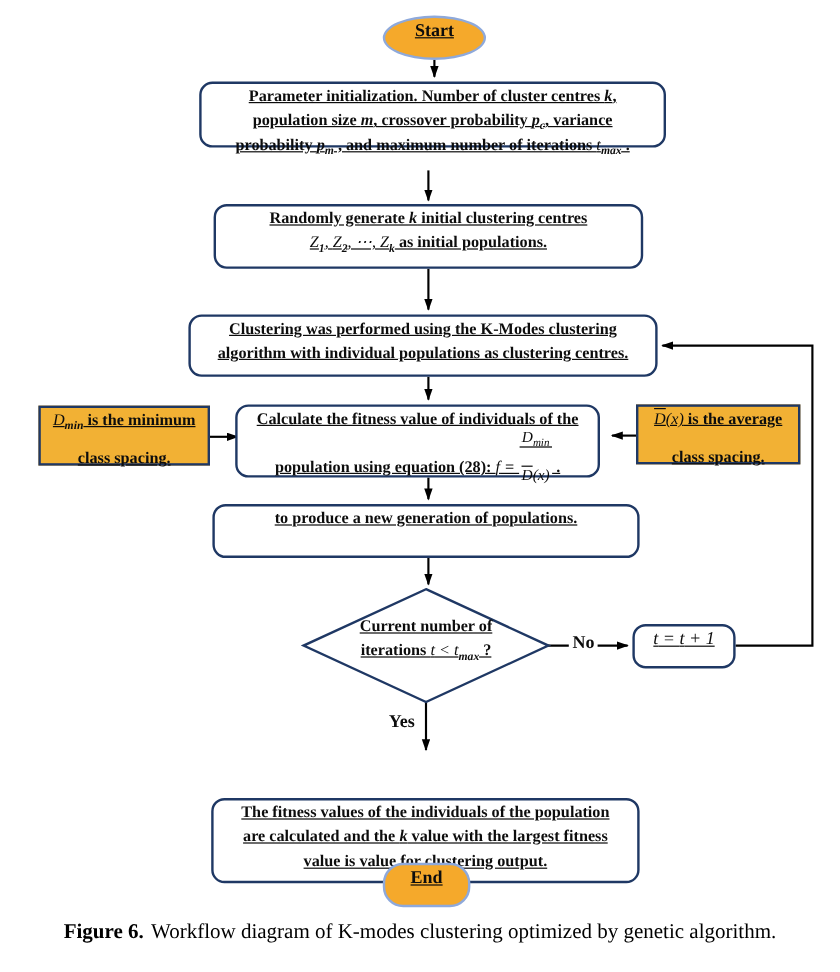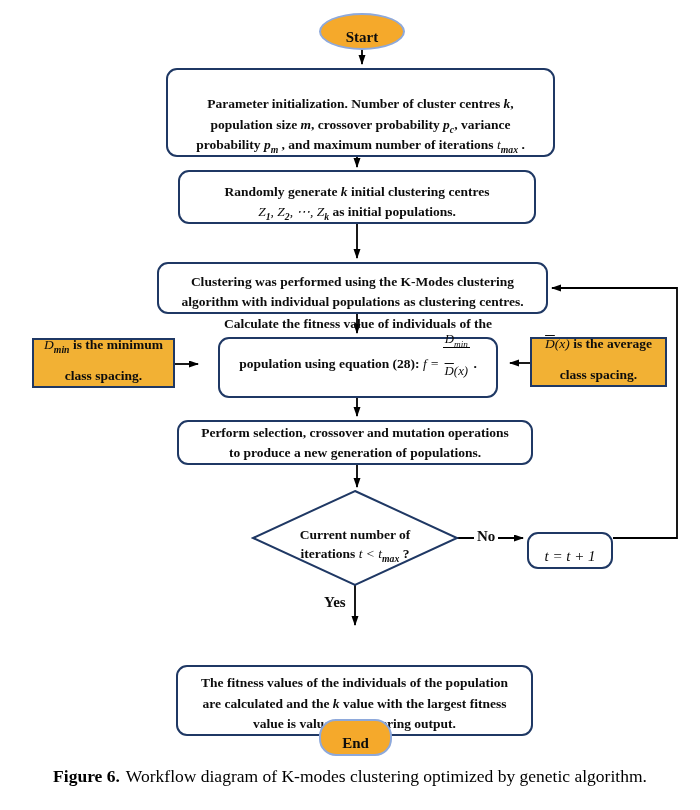--- a/index.html
+++ b/index.html
@@ -9,22 +9,22 @@
     font-family: "Liberation Serif", "DejaVu Serif", serif;
     color: #0d0d0d;
   }
   .canvas { position: absolute; left: 0; top: 0; width: 700px; height: 810px; }
   .connectors { position: absolute; left: 0; top: 0; z-index: 1; }
   .flowline { stroke: var(--line_color, #000); stroke-width: 1.8; fill: none; }
   .diamond { fill: #ffffff; stroke: var(--box_border, #1F3864); stroke-width: 2; }
 
   .node {
     position: absolute; z-index: 2;
-    display: flex; flex-direction: column; justify-content: flex-end; align-items: center;
-    text-align: center; font-weight: bold; font-size: 13.5px; line-height: 1.5;
+    display: flex; flex-direction: column; justify-content: flex-start; align-items: center;
+    text-align: center; font-weight: bold; font-size: 13.5px; line-height: 1.5; text-decoration: underline;
   }
   .process { background: #ffffff; border: 2px solid var(--box_border, #1F3864); border-radius: 11px; }
   .terminal { background: var(--terminal_fill, #F5A92B); border: 2px solid var(--terminal_border, #8EA9DB); font-size: 15px; }
   .start-oval { border-radius: 50%; }
   .end-oval { border-radius: 17px; }
   .note { background: var(--note_fill, #F2B134); border: 2px solid var(--box_border, #1F3864); border-radius: 0; line-height: 1.45; gap: 12px; }
   .decision { background: transparent; border: none; line-height: 1.45; }
 
   .tline { width: 100%; }
   .mi { font-style: italic; font-weight: normal; }
@@ -72,64 +72,63 @@
     <line class="flowline" x1="530" y1="363" x2="510" y2="363" marker-end="url(#ah)"></line>
     <line class="flowline" x1="450" y1="538" x2="523" y2="538" marker-end="url(#ah)"></line>
     <polyline class="flowline" points="613,538 677,538 677,288 552,288" marker-end="url(#ah)"></polyline>
     <polygon class="diamond" points="355,491 457,538 355,585 253,538"></polygon>
   </svg>
 
   <div class="node terminal start-oval" style="left:319px; top:13px; width:86px; height:37px;">
     <span>Start</span>
   </div>
 
-  <div class="node process" style="left:166px; top:68px; width:389px; height:89px;">
+  <div class="node process" style="left:166px; top:68px; width:389px; height:55px;">
       <div class="tline"><span>Parameter initialization. Number of cluster centres </span><span class="mib">k</span><span>,</span></div>
       <div class="tline"><span>population size </span><span class="mib">m</span><span>, crossover probability </span><span class="mib">p</span><sub>c</sub><span>, variance</span></div>
       <div class="tline"><span>probability </span><span class="mib">p</span><sub>m</sub><span> , and maximum number of iterations </span><span class="mi">t</span><sub>max</sub><span> .</span></div>
     </div>
 
   <div class="node process" style="left:178px; top:170px; width:358px; height:54px;">
       <div class="tline"><span>Randomly generate </span><span class="mib">k</span><span> initial clustering centres</span></div>
       <div class="tline"><span class="mi">Z</span><sub>1</sub><span class="mi">, </span><span class="mi">Z</span><sub>2</sub><span class="mi">, ⋯, </span><span class="mi">Z</span><sub>k</sub><span> as initial populations.</span></div>
     </div>
 
   <div class="node process" style="left:157px; top:262px; width:391px; height:52px;">
       <div class="tline"><span>Clustering was performed using the K-Modes clustering</span></div>
       <div class="tline"><span>algorithm with individual populations as clustering centres.</span></div>
     </div>
 
   <div class="node note" style="left:32px; top:338px; width:143px; height:50px;">
       <div class="tline"><span class="mi">D</span><sub>min</sub><span> is the minimum</span></div>
       <div class="tline"><span>class spacing.</span></div>
     </div>
 
-  <div class="node process" style="left:218px; top:337px; width:280px; height:61px;">
+  <div class="node process" style="left:196px; top:337px; width:304px; height:61px;">
       <div class="tline"><span>Calculate the fitness value of individuals of the</span></div>
       <div class="tline"><span>population using equation (28):  </span><span class="mi">f</span><span class="mi"> = </span><span class="frac"><span class="num"><span class="mi">D</span><sub>min</sub></span><span class="den"><span class="mi over">D</span><span class="mi">(x)</span></span></span><span> .</span></div>
     </div>
 
   <div class="node note" style="left:530px; top:337px; width:137px; height:50px;">
       <div class="tline"><span class="mi over">D</span><span class="mi">(x)</span><span> is the average</span></div>
       <div class="tline"><span>class spacing.</span></div>
     </div>
 
   <div class="node process" style="left:177px; top:420px; width:356px; height:45px;">
-      <div class="tline"><span>Perform selection, crossover and mutation operations</span></div>
       <div class="tline"><span>to produce a new generation of populations.</span></div>
     </div>
 
   <div class="node decision" style="left:265px; top:512px; width:180px; height:52px;">
       <div class="tline"><span>Current number of</span></div>
       <div class="tline"><span>iterations </span><span class="mi">t</span><span class="mi"> &lt; </span><span class="mi">t</span><sub>max</sub><span> ?</span></div>
     </div>
 
   <span class="branch-label" style="left:474px; top:528px;">No</span>
 
-  <div class="node process" style="left:527px; top:520px; width:86px; height:37px; font-size:15px;margin-top:12px;">
+  <div class="node process" style="left:527px; top:520px; width:86px; height:37px; font-size:15px;">
       <div class="tline"><span class="mi">t</span><span class="mi"> = </span><span class="mi">t</span><span class="mi"> + 1</span></div>
     </div>
 
   <span class="branch-label" style="left:321px; top:594px;">Yes</span>
 
   <div class="node process" style="left:176px; top:665px; width:357px; height:71px;">
       <div class="tline"><span>The fitness values of the individuals of the population</span></div>
       <div class="tline"><span>are calculated and the </span><span class="mib">k</span><span> value with the largest fitness</span></div>
       <div class="tline"><span>value is value for clustering output.</span></div>
     </div>

